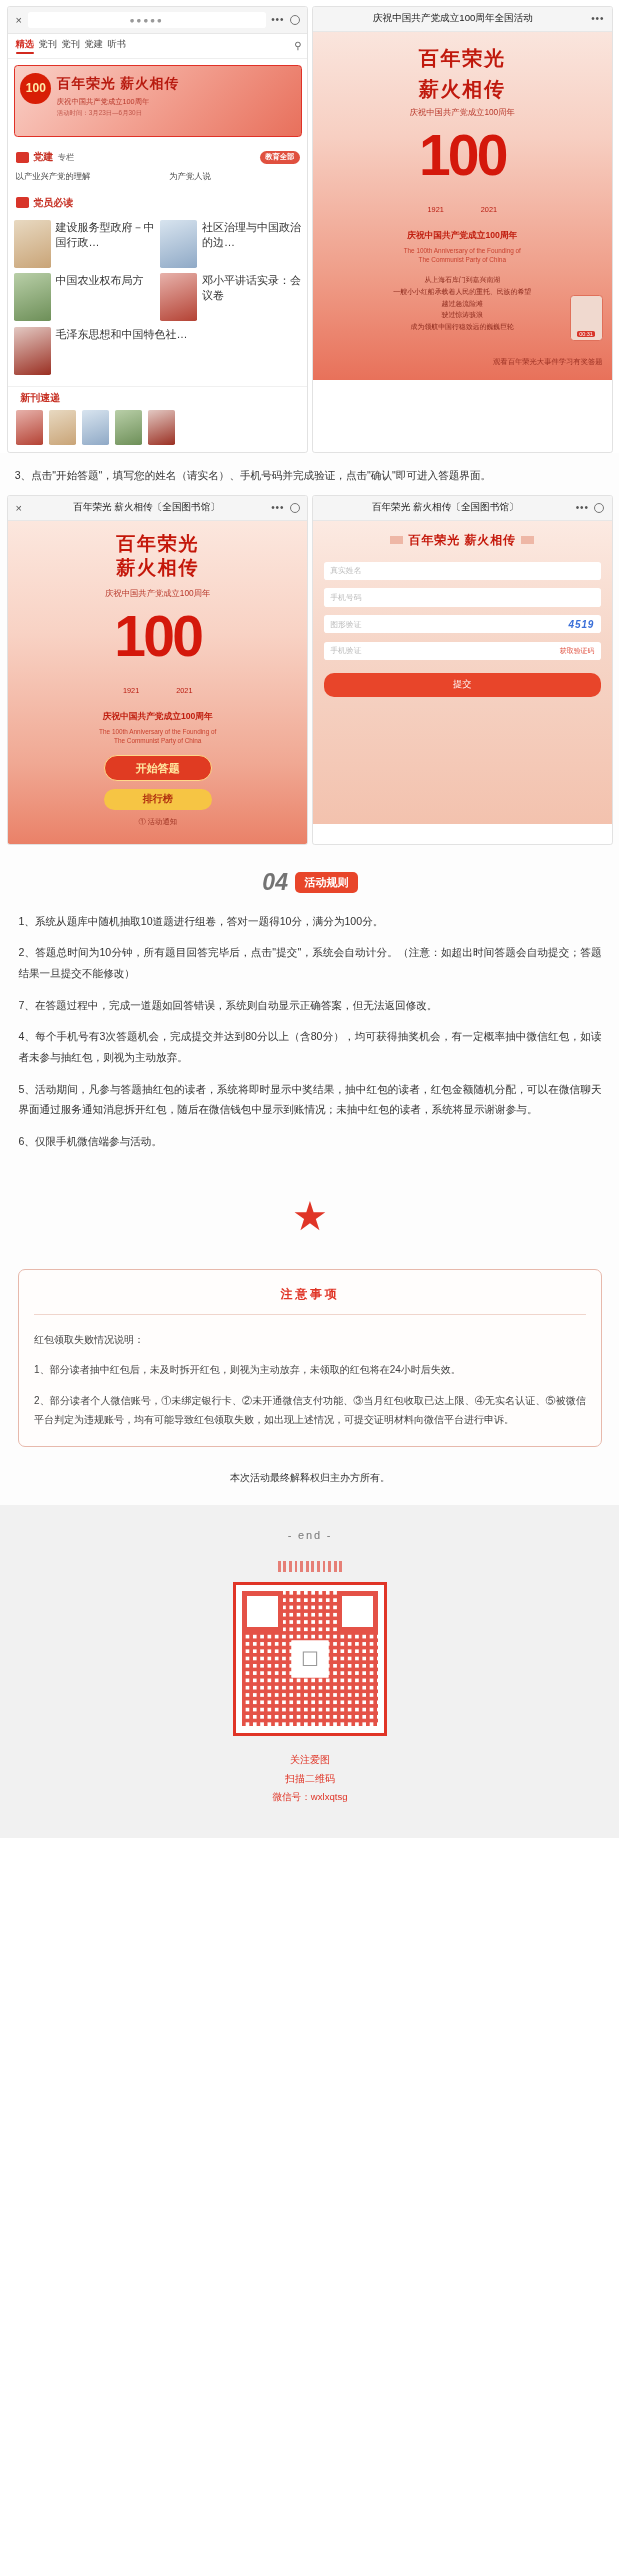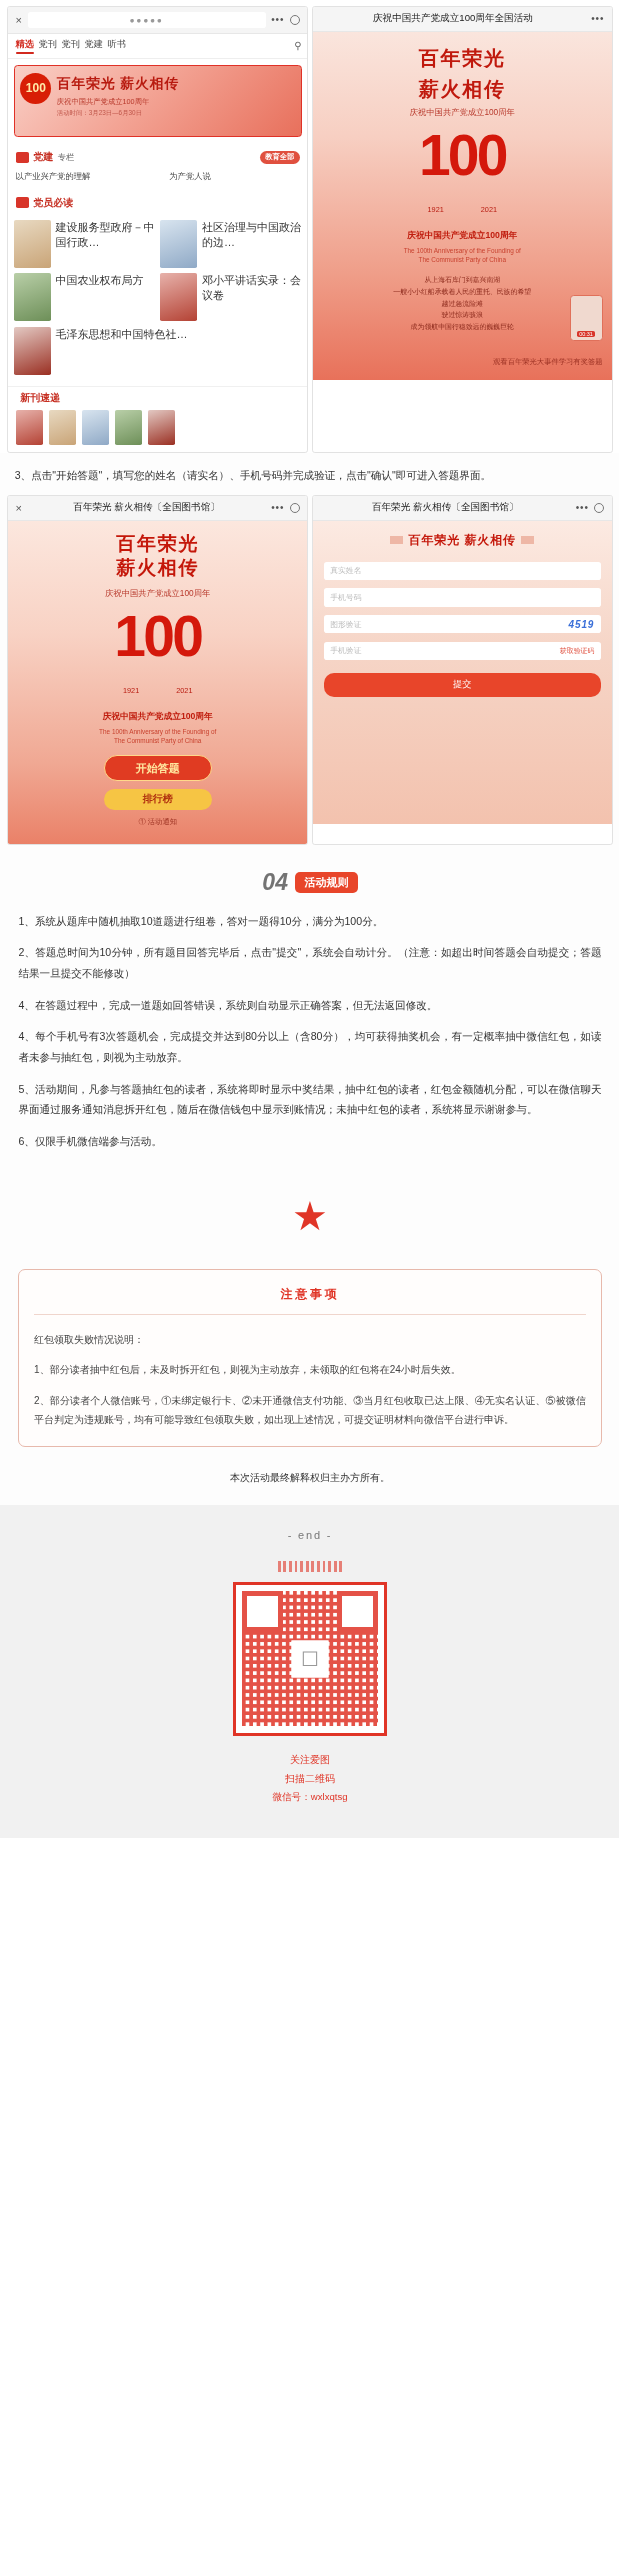--- a/index.html
+++ b/index.html
@@ -538,21 +538,21 @@
     </div>
   </div>
 
   <div class="rules-wrap">
     <div class="rules-head">
       <span class="num">04</span>
       <span class="lbl">活动规则</span>
     </div>
     <div class="rule">1、系统从题库中随机抽取10道题进行组卷，答对一题得10分，满分为100分。</div>
     <div class="rule">2、答题总时间为10分钟，所有题目回答完毕后，点击"提交"，系统会自动计分。（注意：如超出时间答题会自动提交；答题结果一旦提交不能修改）</div>
-    <div class="rule">4、在答题过程中，完成一道题如回答错误，系统则自动显示正确答案，但无法返回修改。</div>
+    <div class="rule">7、在答题过程中，完成一道题如回答错误，系统则自动显示正确答案，但无法返回修改。</div>
     <div class="rule">4、每个手机号有3次答题机会，完成提交并达到80分以上（含80分），均可获得抽奖机会，有一定概率抽中微信红包，如读者未参与抽红包，则视为主动放弃。</div>
     <div class="rule">5、活动期间，凡参与答题抽红包的读者，系统将即时显示中奖结果，抽中红包的读者，红包金额随机分配，可以在微信聊天界面通过服务通知消息拆开红包，随后在微信钱包中显示到账情况；未抽中红包的读者，系统将显示谢谢参与。</div>
     <div class="rule">6、仅限手机微信端参与活动。</div>
   </div>
 
   <div class="star-wrap">
     <div class="star">★</div>
   </div>
 
   <div class="attn">

